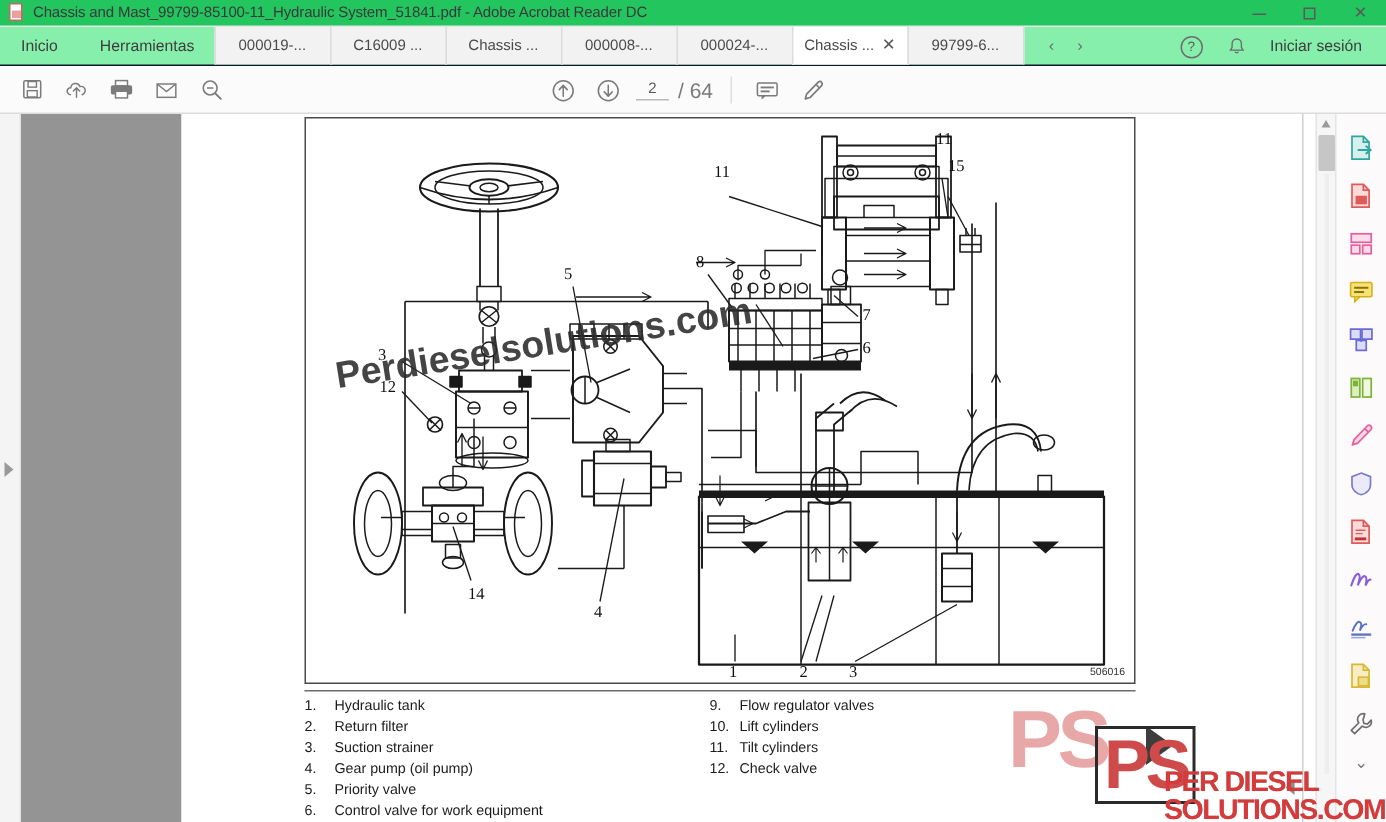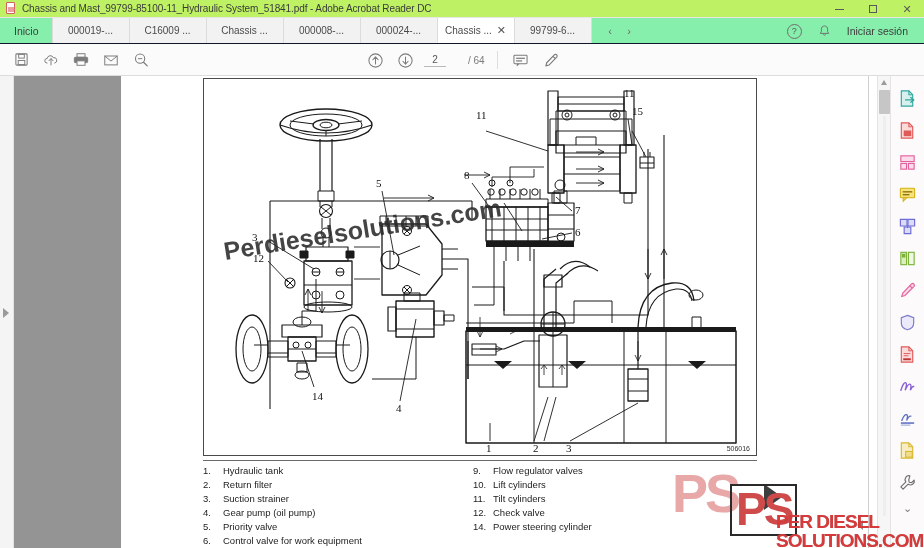--- a/index.html
+++ b/index.html
@@ -7,21 +7,21 @@
     width: 924px; height: 548px;
     font-family: "Liberation Sans", sans-serif;
     background: #ffffff;
     overflow: hidden;
   }
   body { position: relative; }
 
   
   .titlebar {
     height: 18px; width: 100%;
-    background: #bef264;
+    background: #22c55e;
     border-bottom: 1px solid #e6e6e6;
     display: flex; align-items: center;
     position: relative;
   }
   .titlebar .app-icon {
     width: 12px; height: 13px; margin: 0 5px 0 5px;
     position: relative; flex: none;
   }
   .titlebar .app-icon .sheet {
     position: absolute; left: 1px; top: 0; width: 9px; height: 12px;
@@ -121,21 +121,21 @@
   }
   .pagebox {
     display: flex; align-items: center; font-size: 10px;
     color: #6a6a6a; margin: 0 4px;
   }
   .pagebox .pg-cur {
     width: 22px; text-align: center; font-size: 10px;
     color: #555; border-bottom: 1px solid #b9b9b9;
     padding-bottom: 1px;
   }
-  .pagebox .pg-total { margin-left: 22px; font-size: 10px; color: #7a7a7a; }
+  .pagebox .pg-total { margin-left: 6px; font-size: 14px; color: #7a7a7a; }
   .tb-sep {
     width: 1px; height: 18px; background: #dedede; margin: 0 8px;
   }
 
   
   .workspace {
     position: absolute; left: 0; top: 76px;
     width: 924px; height: 472px;
     background: #ffffff;
     display: flex;
@@ -308,20 +308,21 @@
         <div class="glyph-max"></div>
       </div>
     <div class="wb">
         <div class="glyph-close">✕</div>
       </div>
   </div>
 </div>
 
 <div class="tabstrip">
   <div class="menu-item">Inicio</div>
+  <div class="menu-item">Herramientas</div>
 
   <div class="doctab">
     <span class="tab-label">000019-...</span>
   </div>
   <div class="doctab">
     <span class="tab-label">C16009 ...</span>
   </div>
   <div class="doctab">
     <span class="tab-label">Chassis ...</span>
   </div>
@@ -720,24 +721,20 @@
             <span class="lbl">Lift cylinders</span>
           </div>
           <div class="legend-row">
             <span class="num">11.</span>
             <span class="lbl">Tilt cylinders</span>
           </div>
           <div class="legend-row">
             <span class="num">12.</span>
             <span class="lbl">Check valve</span>
           </div>
-          <div class="legend-row">
-            <span class="num">14.</span>
-            <span class="lbl">Power steering cylinder</span>
-          </div>
 
         </div>
       </div>
     </div>
 
     <div class="collapse-tab"></div>
   </div>
 
   <div class="vscroll">
     <div class="arrow-up"></div>

